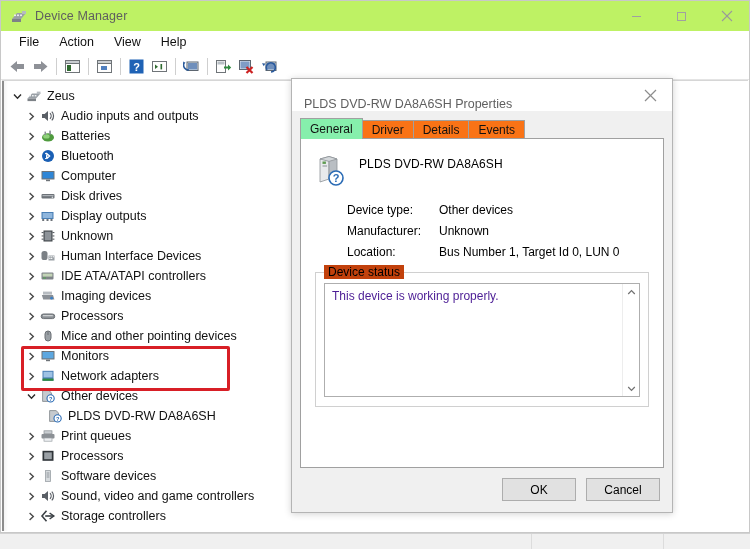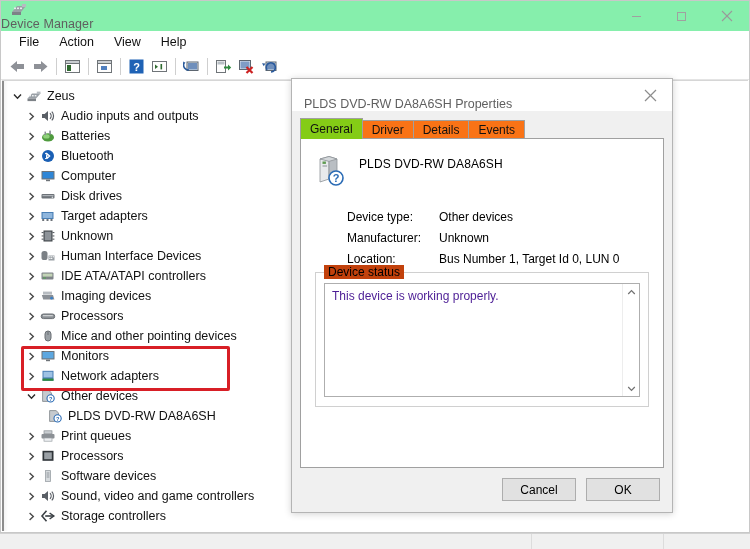--- a/index.html
+++ b/index.html
@@ -8,21 +8,21 @@
     background:#ffffff;
     font-family:"Liberation Sans", sans-serif;
     font-size:12px;color:#000;
     -webkit-font-smoothing:antialiased;
   }
   .app{position:relative;width:750px;height:549px;background:#f0f0f0;}
 
   
   .window{position:absolute;left:0;top:0;width:750px;height:533px;background:#ffffff;border:1px solid #c8c8c8;box-sizing:border-box;}
 
-  .titlebar{position:relative;height:30px;background:#86efac;display:flex;flex-direction:column;}
+  .titlebar{position:relative;height:30px;background:#bef264;display:flex;align-items:center;}
   .title-icon{width:18px;height:16px;margin-left:9px;margin-right:7px;position:relative;}
   .title-text{font-size:12.5px;color:#5f5f5f;letter-spacing:.1px;}
   .wbtns{position:absolute;right:0;top:0;height:30px;display:flex;}
   .wbtn{width:45px;height:30px;display:flex;align-items:center;justify-content:center;}
   .wbtn svg{display:block;}
 
   .menubar{height:22px;display:flex;align-items:center;padding-left:9px;background:#ffffff;}
   .menu-item{font-size:12.5px;color:#111;padding:2px 9px;margin-right:2px;}
 
   .toolbar{height:26px;background:#ffffff;display:flex;align-items:center;padding-left:5px;border-bottom:1px solid #e4e4e4;}
@@ -55,30 +55,30 @@
   
   .dialog{position:absolute;left:291px;top:78px;width:382px;height:435px;background:#f0f0f0;border:1px solid #b4b4b4;box-shadow:0 1px 7px rgba(0,0,0,.18);box-sizing:border-box;}
   .dlg-title{height:32px;background:#ffffff;display:flex;align-items:flex-end;position:relative;}
   .dlg-title-text{margin-left:12px;font-size:12.5px;color:#5f5f5f;}
   .dlg-close{position:absolute;right:0;top:0;width:44px;height:32px;display:flex;align-items:center;justify-content:center;}
 
   .dlg-body{position:absolute;left:0;top:32px;right:0;bottom:0;background:#f0f0f0;}
 
   .tabs{position:absolute;left:8px;top:7px;height:21px;display:flex;align-items:flex-end;}
   .tab{height:19px;line-height:18px;padding:0 9px;font-size:12px;color:#111;background:#f97316;border:1px solid #a0a0a0;border-bottom:none;margin-right:-1px;box-sizing:border-box;}
-  .tab.active{background:#84cc16;height:21px;line-height:20px;position:relative;z-index:3;}
+  .tab.active{background:#86efac;height:21px;line-height:20px;position:relative;z-index:3;}
 
   .tabpanel{position:absolute;left:8px;top:27px;right:8px;bottom:44px;background:#ffffff;border:1px solid #a0a0a0;box-sizing:border-box;}
 
   .devhead{display:flex;align-items:flex-start;padding:14px 0 0 12px;}
   .devicon{width:34px;height:34px;position:relative;flex:0 0 34px;}
   .devname{margin-left:12px;font-size:12px;color:#000;padding-top:4px;letter-spacing:.1px;}
 
   .props{margin:16px 0 0 46px;}
-  .prow{display:flex;height:21px;align-items:flex-end;}
+  .prow{display:flex;height:21px;align-items:flex-start;}
   .pkey{width:92px;font-size:12px;color:#000;}
   .pval{font-size:12px;color:#000;}
 
   .groupbox{position:absolute;left:14px;right:14px;top:133px;height:135px;border:1px solid #d0d0d0;box-sizing:border-box;}
   .gb-legend{position:absolute;left:8px;top:-8px;background:#c2410c;padding:0 4px;font-size:12px;color:#000;}
   .gb-inner{position:absolute;left:8px;right:8px;top:10px;bottom:9px;border:1px solid #aeaeae;background:#ffffff;box-sizing:border-box;}
   .gb-text{padding:5px 7px;font-size:12px;color:#4c1d95;}
   .vscroll{position:absolute;right:0;top:0;width:16px;bottom:0;background:#ffffff;border-left:1px solid #ededed;}
   .vs-arrow{position:absolute;left:0;width:16px;height:16px;display:flex;align-items:center;justify-content:center;}
   .vs-up{top:0;}
@@ -321,21 +321,21 @@
               </span>
             <span class="tic">
               <svg width="16" height="14" viewBox="0 0 16 14">
                   <rect x="1.5" y="3" width="12" height="7" fill="#4a7fb5"></rect>
                   <rect x="2.6" y="4" width="9.8" height="5" fill="#8fb6dd"></rect>
                   <rect x="2.2" y="10" width="2" height="2" fill="#6d7278"></rect>
                   <rect x="6.5" y="10" width="2" height="2" fill="#6d7278"></rect>
                   <rect x="10.5" y="10" width="2" height="2" fill="#6d7278"></rect>
                 </svg>
             </span>
-            <span class="lbl">Target adapters</span>
+            <span class="lbl">Display outputs</span>
           </div>
 
           <div class="row depth1">
             <span class="chev">
                 <svg width="9" height="9" viewBox="0 0 9 9">
                   <path d="M2.6 1 L6.3 4.5 L2.6 8" fill="none" stroke="#4a4a4a" stroke-width="1.4"></path>
                 </svg>
               </span>
             <span class="tic">
               <svg width="16" height="14" viewBox="0 0 16 14">
@@ -659,22 +659,22 @@
                     <path d="M1.2 3 L4.5 6.4 L7.8 3" fill="none" stroke="#707070" stroke-width="1.2"></path>
                   </svg>
               </div>
             </div>
           </div>
         </div>
 
       </div>
 
       <div class="dlg-buttons">
+        <div class="dbtn">OK</div>
         <div class="dbtn">Cancel</div>
-        <div class="dbtn">OK</div>
       </div>
 
     </div>
   </div>
 
   <div class="statusbar">
     <div class="sb-cell grow"></div>
     <div class="sb-cell w1"></div>
     <div class="sb-cell w2"></div>
   </div>

